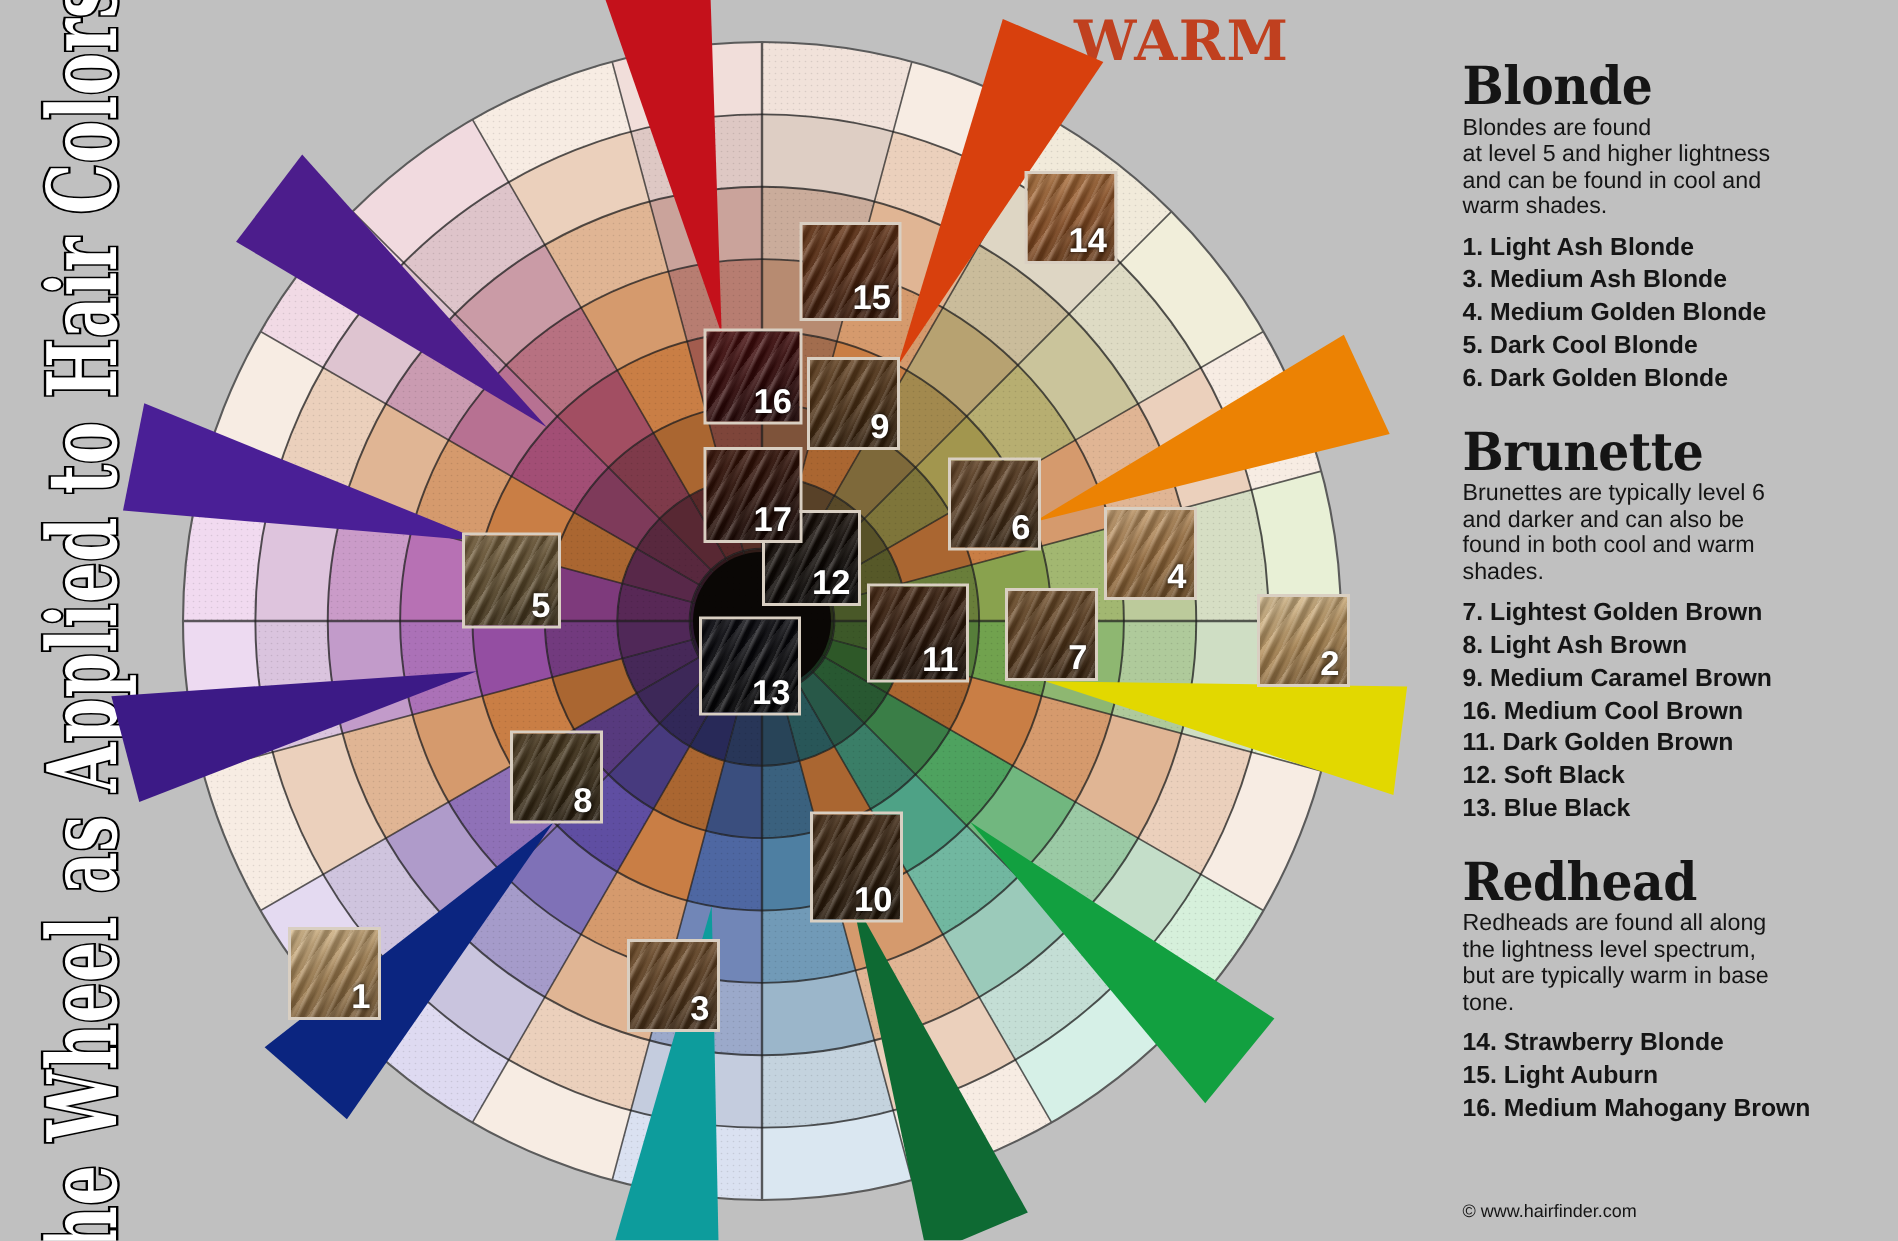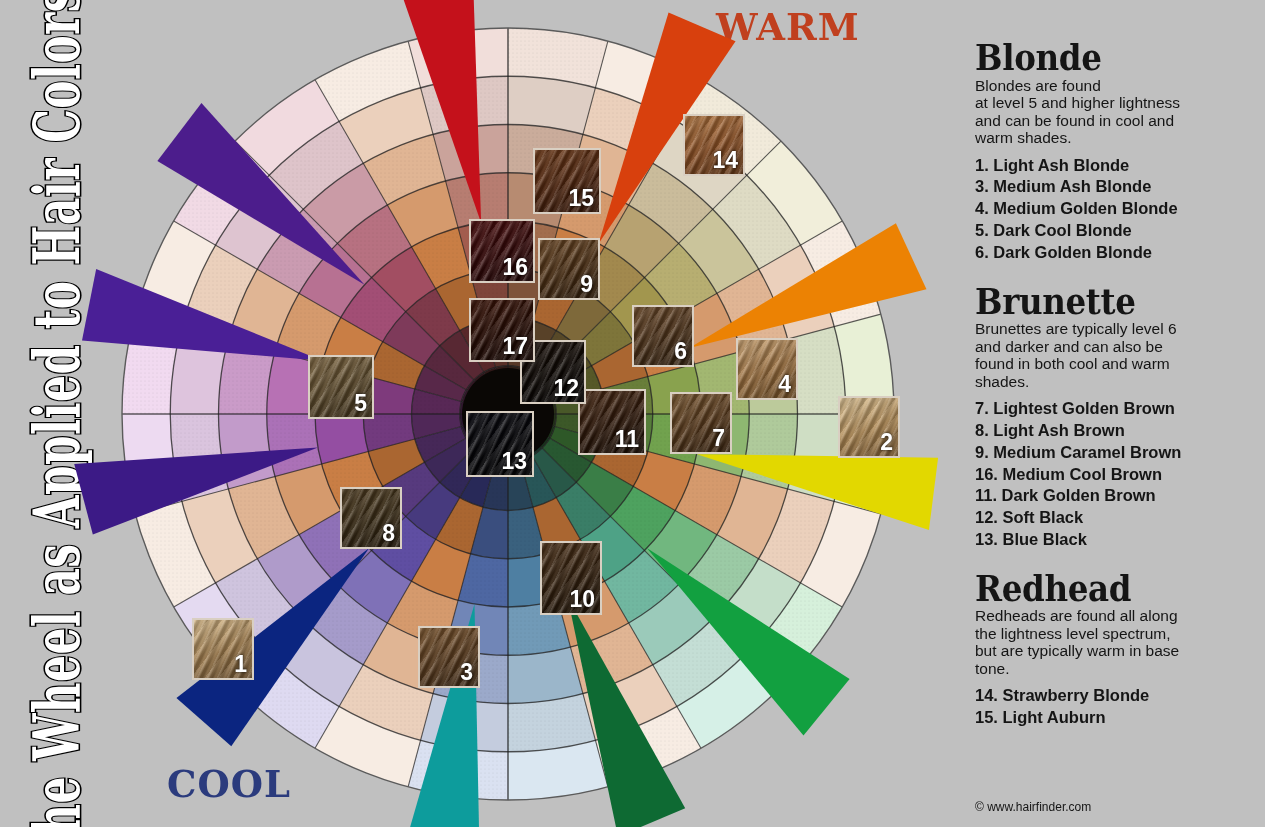--- a/index.html
+++ b/index.html
@@ -95,21 +95,20 @@
 </head>
 <body style="background: rgb(192, 192, 192);">
 
 <div id="stage">
 
   <div id="vtitle">
     <span>The Wheel as Applied to Hair Colors</span>
   </div>
 
   <div id="warm" style="color: rgb(192, 64, 31);">WARM</div>
-  <div id="cool" style="color: rgb(43, 59, 125);">COOL</div>
 
   <div id="wheelwrap">
     <svg id="wheel" width="960" height="827" viewBox="0 0 960 827">
       <defs>
         <pattern id="dots" width="4" height="4" patternUnits="userSpaceOnUse">
           <rect width="4" height="4" fill="none"></rect>
           <circle cx="1" cy="1" r="0.55" fill="#000" opacity="0.10"></circle>
         </pattern>
       </defs>
 
@@ -542,21 +541,21 @@
         <span class="num">9</span>
       </div>
       <div class="swatch" style="left: 540px; top: 541px; width: 62px; height: 74px;">
         <div class="tex" style="background: repeating-linear-gradient(115deg, rgba(255, 255, 255, 0.17) 0px, rgba(255, 255, 255, 0.17) 1px, rgba(0, 0, 0, 0.16) 3px, rgba(0, 0, 0, 0.16) 5px, rgba(255, 255, 255, 0.07) 7px, rgba(255, 255, 255, 0.07) 9px), repeating-linear-gradient(128deg, rgba(255, 255, 255, 0.1) 0px, rgba(255, 255, 255, 0.1) 2px, rgba(0, 0, 0, 0.1) 6px, rgba(0, 0, 0, 0.1) 11px), linear-gradient(160deg, rgb(74, 48, 24) 0%, rgb(51, 32, 14) 52%, rgb(29, 18, 6) 100%);"></div>
         <span class="num">10</span>
       </div>
       <div class="swatch" style="left: 578px; top: 389px; width: 68px; height: 66px;">
         <div class="tex" style="background: repeating-linear-gradient(115deg, rgba(255, 255, 255, 0.17) 0px, rgba(255, 255, 255, 0.17) 1px, rgba(0, 0, 0, 0.16) 3px, rgba(0, 0, 0, 0.16) 5px, rgba(255, 255, 255, 0.07) 7px, rgba(255, 255, 255, 0.07) 9px), repeating-linear-gradient(128deg, rgba(255, 255, 255, 0.1) 0px, rgba(255, 255, 255, 0.1) 2px, rgba(0, 0, 0, 0.1) 6px, rgba(0, 0, 0, 0.1) 11px), linear-gradient(160deg, rgb(74, 42, 20) 0%, rgb(46, 24, 10) 52%, rgb(23, 12, 4) 100%);"></div>
         <span class="num">11</span>
       </div>
-      <div class="swatch" style="left: 508px; top: 340px; width: 66px; height: 64px; margin-left: 12px;">
+      <div class="swatch" style="left: 508px; top: 340px; width: 66px; height: 64px;">
         <div class="tex" style="background: repeating-linear-gradient(115deg, rgba(255, 255, 255, 0.17) 0px, rgba(255, 255, 255, 0.17) 1px, rgba(0, 0, 0, 0.16) 3px, rgba(0, 0, 0, 0.16) 5px, rgba(255, 255, 255, 0.07) 7px, rgba(255, 255, 255, 0.07) 9px), repeating-linear-gradient(128deg, rgba(255, 255, 255, 0.1) 0px, rgba(255, 255, 255, 0.1) 2px, rgba(0, 0, 0, 0.1) 6px, rgba(0, 0, 0, 0.1) 11px), linear-gradient(160deg, rgb(26, 15, 8) 0%, rgb(13, 8, 4) 52%, rgb(5, 3, 2) 100%);"></div>
         <span class="num">12</span>
       </div>
       <div class="swatch" style="left: 466px; top: 411px; width: 68px; height: 66px;">
         <div class="tex" style="background: repeating-linear-gradient(115deg, rgba(255, 255, 255, 0.17) 0px, rgba(255, 255, 255, 0.17) 1px, rgba(0, 0, 0, 0.16) 3px, rgba(0, 0, 0, 0.16) 5px, rgba(255, 255, 255, 0.07) 7px, rgba(255, 255, 255, 0.07) 9px), repeating-linear-gradient(128deg, rgba(255, 255, 255, 0.1) 0px, rgba(255, 255, 255, 0.1) 2px, rgba(0, 0, 0, 0.1) 6px, rgba(0, 0, 0, 0.1) 11px), linear-gradient(160deg, rgb(10, 10, 16) 0%, rgb(5, 5, 8) 52%, rgb(2, 2, 4) 100%);"></div>
         <span class="num">13</span>
       </div>
       <div class="swatch" style="left: 683px; top: 114px; width: 62px; height: 62px;">
         <div class="tex" style="background: repeating-linear-gradient(115deg, rgba(255, 255, 255, 0.17) 0px, rgba(255, 255, 255, 0.17) 1px, rgba(0, 0, 0, 0.16) 3px, rgba(0, 0, 0, 0.16) 5px, rgba(255, 255, 255, 0.07) 7px, rgba(255, 255, 255, 0.07) 9px), repeating-linear-gradient(128deg, rgba(255, 255, 255, 0.1) 0px, rgba(255, 255, 255, 0.1) 2px, rgba(0, 0, 0, 0.1) 6px, rgba(0, 0, 0, 0.1) 11px), linear-gradient(160deg, rgb(176, 117, 64) 0%, rgb(138, 79, 36) 52%, rgb(94, 52, 21) 100%);"></div>
         <span class="num">14</span>
@@ -603,17 +602,18 @@
         <li>13. Blue Black</li>
       </ul>
       <div class="cat-h">Redhead</div>
       <div class="cat-d">Redheads are found all along
 the lightness level spectrum,
 but are typically warm in base
 tone.</div>
       <ul class="cat-list">
         <li>14. Strawberry Blonde</li>
         <li>15. Light Auburn</li>
+        <li>16. Medium Mahogany Brown</li>
       </ul>
     </div>
   <div id="credit">© www.hairfinder.com</div>
 
 </div>
 
 </body></html>

